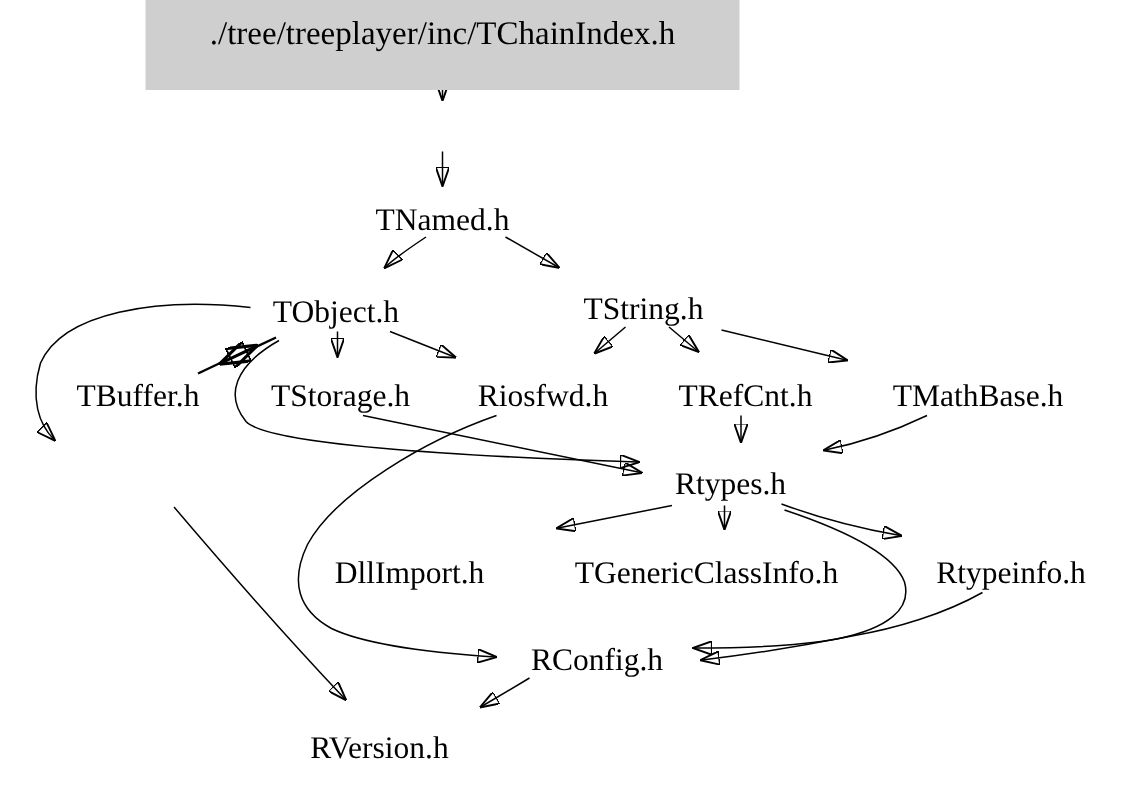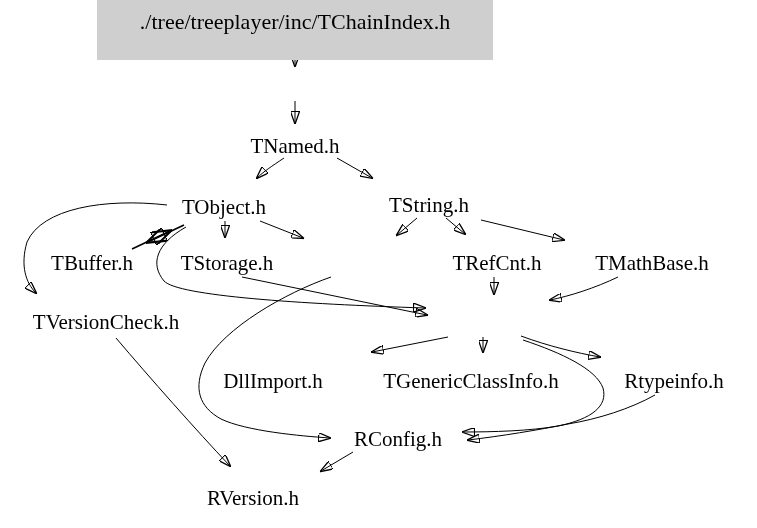--- a/index.html
+++ b/index.html
@@ -86,22 +86,23 @@
     <path d="M353,452 L321,471" marker-end="url(#arrow)"></path>
     <path d="M116,338 C150,378 196,430 230,466" marker-end="url(#arrow)"></path>
   </svg>
 
   <div class="node root n0">./tree/treeplayer/inc/TChainIndex.h</div>
   <div class="node n2">TNamed.h</div>
   <div class="node n3">TObject.h</div>
   <div class="node n5">TBuffer.h</div>
   <div class="node n4">TString.h</div>
   <div class="node n6">TStorage.h</div>
+  <div class="node n7">Riosfwd.h</div>
   <div class="node n8">TRefCnt.h</div>
   <div class="node n9">TMathBase.h</div>
-  <div class="node n10">TVersionCheck.h</div>
+  <div class="node n11">Rtypes.h</div>
   <div class="node n12">DllImport.h</div>
   <div class="node n13">TGenericClassInfo.h</div>
   <div class="node n14">Rtypeinfo.h</div>
   <div class="node n15">RConfig.h</div>
   <div class="node n16">RVersion.h</div>
 
 </div>
 
 </body></html>

